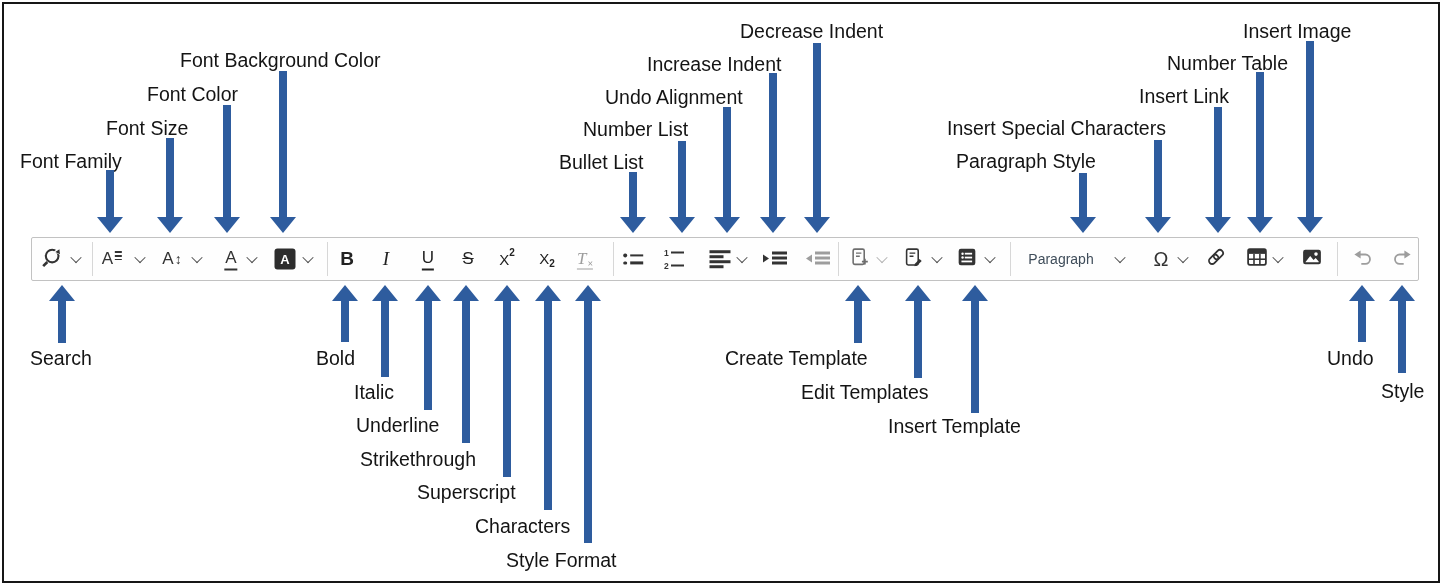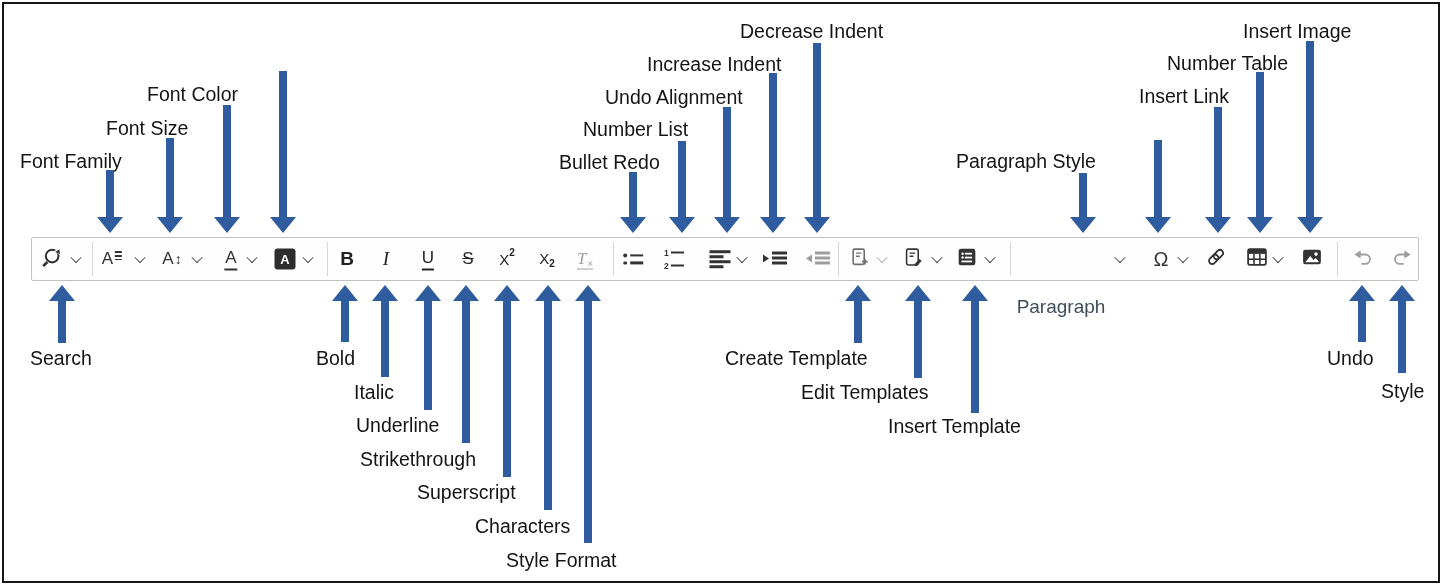--- a/index.html
+++ b/index.html
@@ -60,37 +60,39 @@
 
   .g-ind{position:relative;width:24px;height:15px;}
   .g-ind .bars{position:absolute;right:0;top:0;display:flex;flex-direction:column;gap:2.6px;}
   .g-ind .bars i{display:block;width:15px;height:2.6px;background:#333;}
   .g-ind .tri{position:absolute;left:0;top:3px;width:0;height:0;
               border-top:4.5px solid transparent;border-bottom:4.5px solid transparent;}
   .g-ind.in .tri{border-left:6px solid #333;}
   .g-ind.out .tri{border-right:6px solid #9d9d9d;}
   .g-ind.out .bars i{background:#9d9d9d;}
 
-  .g-para{font-size:19px;color:#3f4d5a;margin-top:48px;}
+  .g-para{font-size:14px;color:#3f4d5a;}
   .g-omega{font-size:20px;color:#333;}
 </style>
 </head>
 <body>
 
 <div class="stage">
 
   <div class="lbl" style="left:20px;top:151px">Font Family</div>
   <div class="lbl" style="left:106px;top:118px">Font Size</div>
   <div class="lbl" style="left:147px;top:84px">Font Color</div>
-  <div class="lbl" style="left:559px;top:152px">Bullet Redo</div>
+  <div class="lbl" style="left:180px;top:50px">Font Background Color</div>
+  <div class="lbl" style="left:559px;top:152px">Bullet List</div>
   <div class="lbl" style="left:583px;top:119px">Number List</div>
   <div class="lbl" style="left:605px;top:87px">Undo Alignment</div>
   <div class="lbl" style="left:647px;top:54px">Increase Indent</div>
   <div class="lbl" style="left:740px;top:21px">Decrease Indent</div>
   <div class="lbl" style="left:956px;top:151px">Paragraph Style</div>
+  <div class="lbl" style="left:947px;top:118px">Insert Special Characters</div>
   <div class="lbl" style="left:1139px;top:86px">Insert Link</div>
   <div class="lbl" style="left:1167px;top:53px">Number Table</div>
   <div class="lbl" style="left:1243px;top:21px">Insert Image</div>
 
   <div class="lbl" style="left:30px;top:348px">Search</div>
   <div class="lbl" style="left:316px;top:348px">Bold</div>
   <div class="lbl" style="left:354px;top:382px">Italic</div>
   <div class="lbl" style="left:356px;top:415px">Underline</div>
   <div class="lbl" style="left:360px;top:449px">Strikethrough</div>
   <div class="lbl" style="left:417px;top:482px">Superscript</div>

